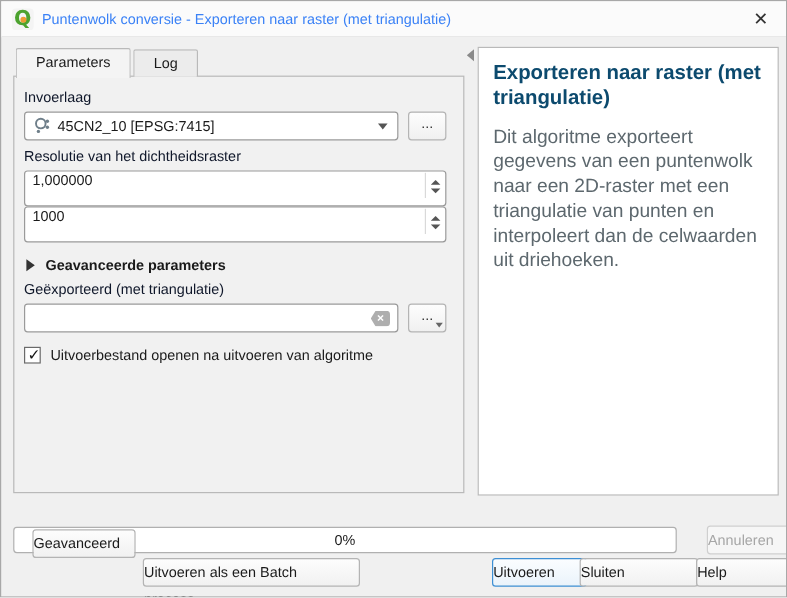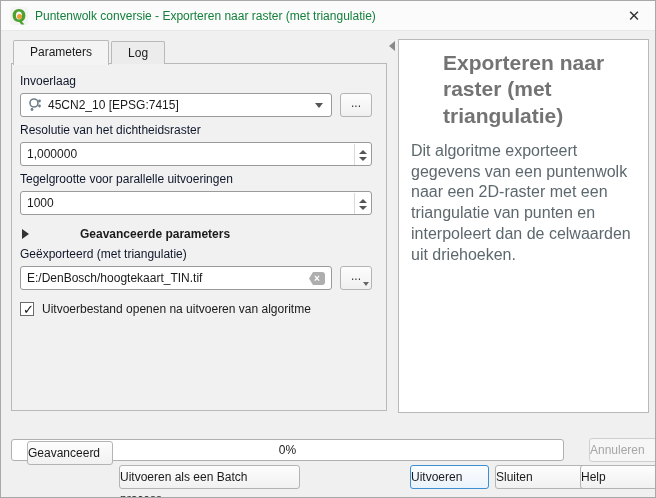--- a/index.html
+++ b/index.html
@@ -25,21 +25,21 @@
   }
   .qgis-icon .q {
     position:absolute; left:0; top:0; width:18px; height:18px;
     color:#4ca22e; font-weight:bold; font-size:17px; line-height:18px; text-align:center;
     font-family:"DejaVu Sans",sans-serif;
   }
   .qgis-icon .dot {
     position:absolute; left:7px; top:7px; width:5px; height:5px; border-radius:50%;
     background:#ed9b33;
   }
-  .title-text { font-size:12px; color:#15803d; }
+  .title-text { font-size:12px; color:#3b82f6; }
   .close-btn {
     position:absolute; right:0; top:0; width:42px; height:29px;
     display:flex; align-items:center; justify-content:center;
     font-size:15px; color:#333; cursor:default; font-family:"DejaVu Sans",sans-serif;
   }
   
   .tabbar { position:absolute; left:12px; top:40px; height:23px; display:flex; z-index:3; }
   .tab {
     padding:0 16px; height:23px; line-height:22px;
     border:1px solid #b9b9b9; border-bottom:none;
@@ -70,30 +70,30 @@
     background:linear-gradient(#fdfdfd,#f0f0f0); border:1px solid #b4b4b4; border-radius:3px;
     text-align:center; line-height:18px; color:#333; position:relative; font-size:12px;
   }
   .browse-btn .mini-arrow {
     position:absolute; right:2px; bottom:3px;
     width:0; height:0; border-left:3px solid transparent; border-right:3px solid transparent;
     border-top:4px solid #666;
   }
   .spin {
     width:352px; height:24px; background:#fff; border:1px solid #9a9a9a; border-radius:3px;
-    display:flex; align-items:flex-start; padding:4px 6px; position:relative;
+    display:flex; align-items:flex-end; padding:14px 6px; position:relative;
   }
   .spin-btns {
     position:absolute; right:1px; top:1px; width:16px; height:21px;
     display:flex; flex-direction:column; align-items:center; justify-content:center;
     border-left:1px solid #d9d9d9;
   }
   .spin-up { width:0;height:0;border-left:4px solid transparent;border-right:4px solid transparent;border-bottom:4px solid #555; margin:2px 0 3px 0;}
   .spin-dn { width:0;height:0;border-left:4px solid transparent;border-right:4px solid transparent;border-top:4px solid #555;}
-  .adv-header { display:flex; align-items:center; margin:12px 0 4px 2px; font-weight:bold;gap:42px; }
+  .adv-header { display:flex; align-items:center; margin:12px 0 4px 2px; font-weight:bold; }
   .tri-right {
     width:0; height:0; border-top:5px solid transparent; border-bottom:5px solid transparent;
     border-left:7px solid #333; margin-right:9px;
   }
   .file-row { display:flex; }
   .file-input {
     width:312px; height:24px; background:#fff; border:1px solid #9a9a9a; border-radius:3px;
     display:flex; align-items:center; padding:0 6px; position:relative;
   }
   .clear-icon {
@@ -115,21 +115,21 @@
   .splitter-arrow {
     position:absolute; left:388px; top:40px;
     width:0; height:0; border-top:5px solid transparent; border-bottom:5px solid transparent;
     border-right:6px solid #8a8a8a;
   }
   
   .help-panel {
     position:absolute; left:397px; top:38px; width:251px; height:374px;
     background:#ffffff; border:1px solid #b9b9b9; padding:10px 12px; overflow:hidden;
   }
-  .help-title { font-size:21px; font-weight:bold; color:#737373; line-height:1.25; margin-bottom:12px;margin-left:32px; }
+  .help-title { font-size:17px; font-weight:bold; color:#0c4a6e; line-height:1.25; margin-bottom:12px; }
   .help-desc { font-size:16px; color:#5d686e; line-height:1.3; }
   
   .progress {
     position:absolute; left:10px; top:438px; width:553px; height:22px;
     background:#fff; border:1px solid #b0b0b0; border-radius:3px;
     text-align:center; line-height:20px; color:#1a1a1a;
   }
   .btn {
     position:absolute; height:24px;
     background:linear-gradient(#fdfdfd,#f1f1f1); border:1px solid #b4b4b4; border-radius:3px;
@@ -179,38 +179,36 @@
 
       <div class="flabel">Resolutie van het dichtheidsraster</div>
       <div class="spin">
         <span>1,000000</span>
         <span class="spin-btns">
           <span class="spin-up"></span>
           <span class="spin-dn"></span>
         </span>
       </div>
 
-      <div class="flabel">Tegelgrootte voor parallelle uitvoeringen</div>
       <div class="spin">
         <span>1000</span>
         <span class="spin-btns">
           <span class="spin-up"></span>
           <span class="spin-dn"></span>
         </span>
       </div>
 
       <div class="adv-header">
         <span class="tri-right"></span>
         <span>Geavanceerde parameters</span>
       </div>
 
       <div class="flabel">Geëxporteerd (met triangulatie)</div>
       <div class="file-row">
         <div class="file-input">
-          <span>E:/DenBosch/hoogtekaart_TIN.tif</span>
           <span class="clear-icon">×</span>
         </div>
         <div class="browse-btn">
           <span>...</span>
           <span class="mini-arrow"></span>
         </div>
       </div>
 
       <div class="check-row">
         <span class="checkbox">
@@ -230,16 +228,16 @@
   </div>
 
   <div class="progress">0%</div>
   <div class="btn disabled" style="left:572px; top:437px; width:76px;">Annuleren</div>
 
   <div class="btn" style="left:10px; top:440px; width:86px;">
     <span>Geavanceerd</span>
   </div>
   <div class="btn" style="left:102px; top:464px; width:181px;">Uitvoeren als een Batch process...</div>
   <div class="btn default" style="left:393px; top:464px; width:79px;">Uitvoeren</div>
-  <div class="btn" style="left:478px; top:464px; width:99px;">Sluiten</div>
+  <div class="btn" style="left:466px; top:464px; width:99px;">Sluiten</div>
   <div class="btn" style="left:563px; top:464px; width:85px;">Help</div>
 
 </div>
 
 </body></html>

